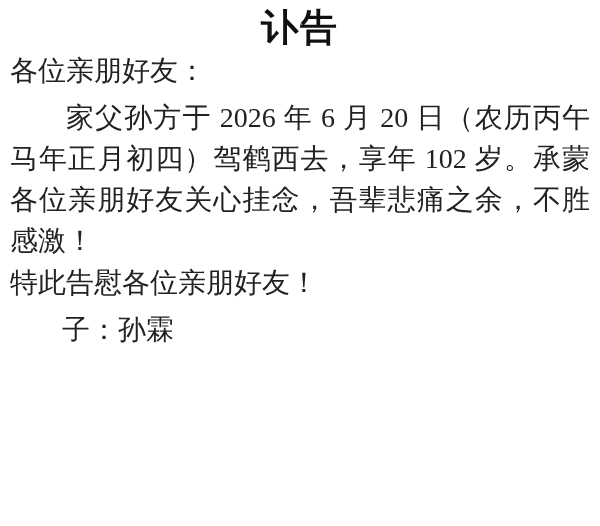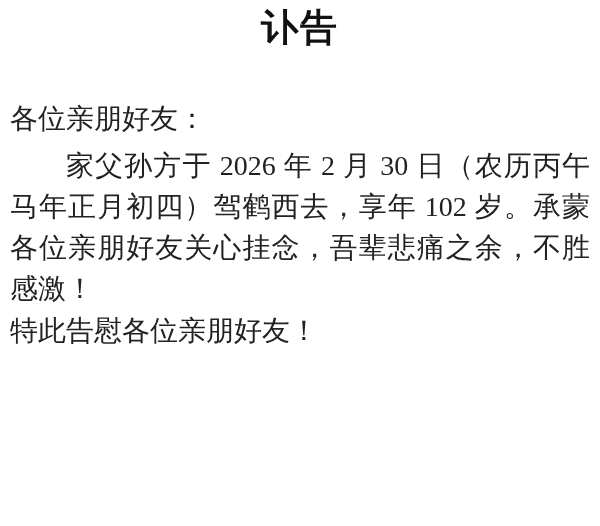--- a/index.html
+++ b/index.html
@@ -20,21 +20,20 @@
     .doc-title {
       text-align: center;
       font-family: "Liberation Sans", "DejaVu Sans", sans-serif;
       font-weight: 700;
       font-size: 37px;
       line-height: 44px;
       letter-spacing: 2px;
       color: #111111;
     }
     .doc-body {
-      margin-top: 48px;
       font-size: 28px;
       line-height: 41px;
       color: #222222;
     }
     .salutation {
       text-align: left;
     }
     .para {
       text-indent: 2em;
       text-align: justify;
@@ -55,22 +54,23 @@
   </style>
 </head>
 <body>
 
 <div class="page">
   <h1 class="doc-title">讣告</h1>
 
   <div class="doc-body">
     <div class="salutation">各位亲朋好友：</div>
 
-    <p class="para">家父孙方于 2026 年 2 月 30 日（农历丙午马年正月初四）驾鹤西去，享年 102 岁。承蒙各位亲朋好友关心挂念，吾辈悲痛之余，不胜感激！</p>
+    <p class="para">家父孙方于 2026 年 6 月 20 日（农历丙午马年正月初四）驾鹤西去，享年 102 岁。承蒙各位亲朋好友关心挂念，吾辈悲痛之余，不胜感激！</p>
 
 
     <div class="closing">特此告慰各位亲朋好友！</div>
 
     <div class="signatures">
+      <div class="signature-row">子：孙霖</div>
     </div>
 
   </div>
 </div>
 
 </body></html>

